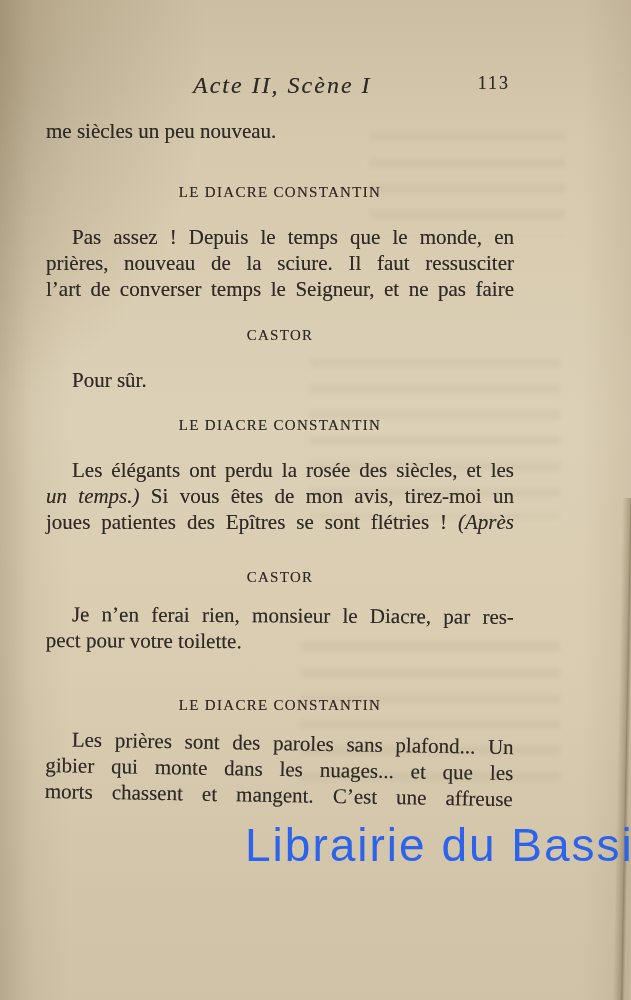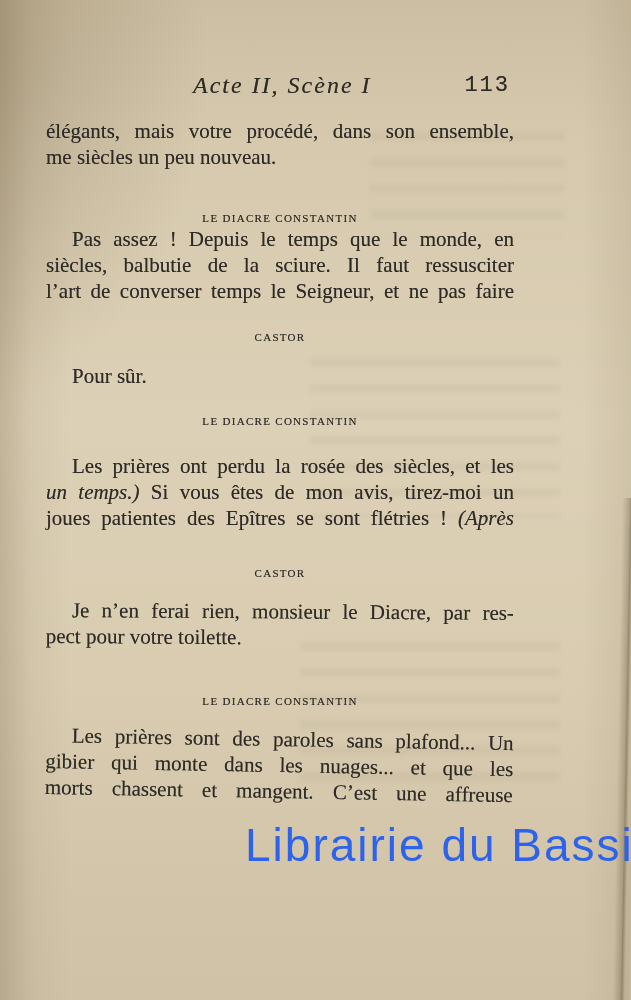--- a/index.html
+++ b/index.html
@@ -39,49 +39,49 @@
     left: 46px; top: 72px; width: 468px;
     color: #2e2b26;
     font-size: 21px;
     text-shadow: 0 0 .5px rgba(46,43,38,.55);
   }
   .running-header { position: relative; height: 26px; }
   .running-title {
     position: absolute; left: 147px; top: 0;
     font-style: italic; font-size: 24px; letter-spacing: 2px; white-space: nowrap;
   }
-  .folio { position: absolute; right: 4px; top: 1px; font-size: 22px; letter-spacing: 2px; font-family: Liberation Mono, monospace; }
+  .folio { position: absolute; right: 4px; top: 1px; font-size: 18px; letter-spacing: 2px; }
 
   .speaker {
     height: 16px; line-height: 16px;
     text-align: center;
-    font-size: 11px; letter-spacing: 1.3px;
+    font-size: 15px; letter-spacing: 1.3px;
     white-space: nowrap;
   }
   .para { width: 468px; }
   .line {
     height: 26px; line-height: 26px;
     text-align: justify;
     text-align-last: justify;
     white-space: nowrap;
   }
   .line.ragged { text-align-last: left; }
   .para.indent .line:first-child { text-indent: 26px; }
   .it { font-style: italic; }
 
   
   .dlg > :nth-child(9)  { transform: rotate(.35deg); transform-origin: left top; }
   .dlg > :nth-child(11) { transform: rotate(1deg);  transform-origin: left top; }
 
   
   .dlg > :nth-child(1)  { margin-top: 20px; }
   .dlg > :nth-child(2)  { margin-top: 40px; }
-  .dlg > :nth-child(3)  { }
+  .dlg > :nth-child(3)  { margin-top: 24px; }
   .dlg > :nth-child(4)  { margin-top: 25px; }
-  .dlg > :nth-child(5)  { margin-top: 18px; }
+  .dlg > :nth-child(5)  { margin-top: 24px; }
   .dlg > :nth-child(6)  { margin-top: 24px; }
   .dlg > :nth-child(7)  { margin-top: 24px; }
   .dlg > :nth-child(8)  { margin-top: 34px; }
   .dlg > :nth-child(9)  { margin-top: 16px; }
   .dlg > :nth-child(10) { margin-top: 44px; }
   .dlg > :nth-child(11) { margin-top: 13px; }
 
   .watermark {
     position: absolute;
     left: 245px; top: 822px;
@@ -105,36 +105,35 @@
 
   <div class="text-block" style="color: rgb(46, 43, 38);">
 
     <div class="running-header">
       <span class="running-title">Acte II, Scène I</span>
       <span class="folio">113</span>
     </div>
 
     <div class="dlg">
         <div class="para">
-          <div class="line"><span>élégants, mais votre procédé, dans son ensemble,</span></div>
           <div class="line ragged"><span>me siècles un peu nouveau.</span></div>
         </div>
         <div class="speaker">LE DIACRE CONSTANTIN</div>
         <div class="para indent">
           <div class="line"><span>Pas assez ! Depuis le temps que le monde, en</span></div>
-          <div class="line"><span>siècles, balbutie de la sciure. Il faut ressusciter</span></div>
+          <div class="line"><span>prières, nouveau de la sciure. Il faut ressusciter</span></div>
           <div class="line"><span>l’art de converser temps le Seigneur, et ne pas faire</span></div>
         </div>
         <div class="speaker">CASTOR</div>
         <div class="para indent">
           <div class="line ragged"><span>Pour sûr.</span></div>
         </div>
         <div class="speaker">LE DIACRE CONSTANTIN</div>
         <div class="para indent">
-          <div class="line"><span>Les prières ont perdu la rosée des siècles, et les</span></div>
+          <div class="line"><span>Les élégants ont perdu la rosée des siècles, et les</span></div>
           <div class="line"><span class="it">un temps.)</span><span> Si vous êtes de mon avis, tirez-moi un</span></div>
           <div class="line"><span>joues patientes des Epîtres se sont flétries ! </span><span class="it">(Après</span></div>
         </div>
         <div class="speaker">CASTOR</div>
         <div class="para indent">
           <div class="line"><span>Je n’en ferai rien, monsieur le Diacre, par res-</span></div>
           <div class="line ragged"><span>pect pour votre toilette.</span></div>
         </div>
         <div class="speaker">LE DIACRE CONSTANTIN</div>
         <div class="para indent">

